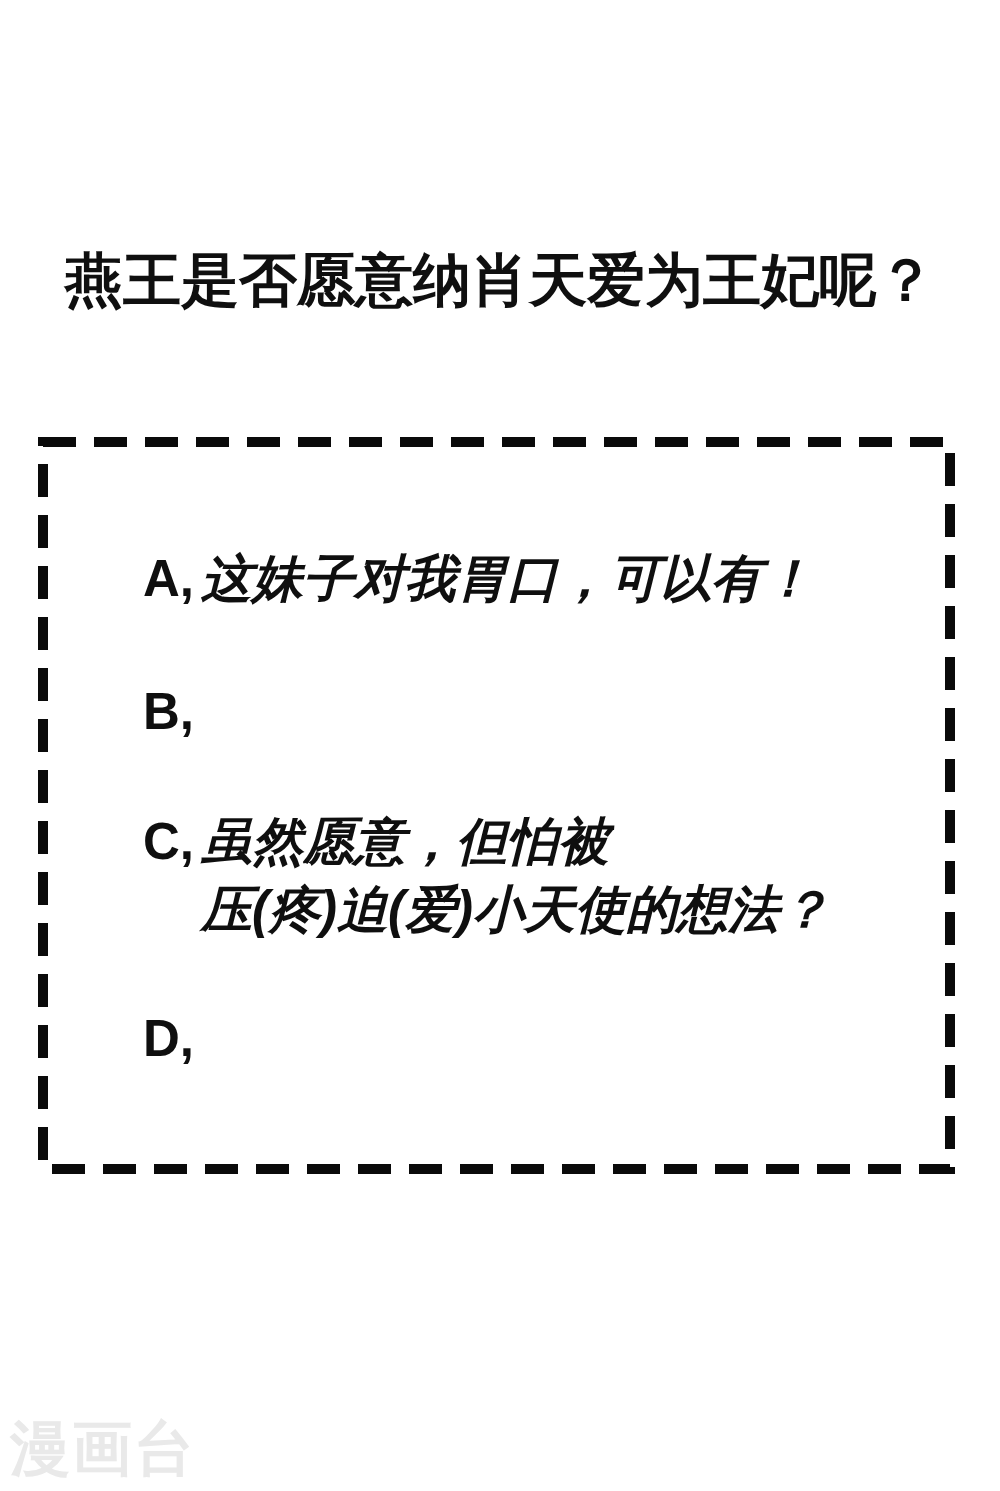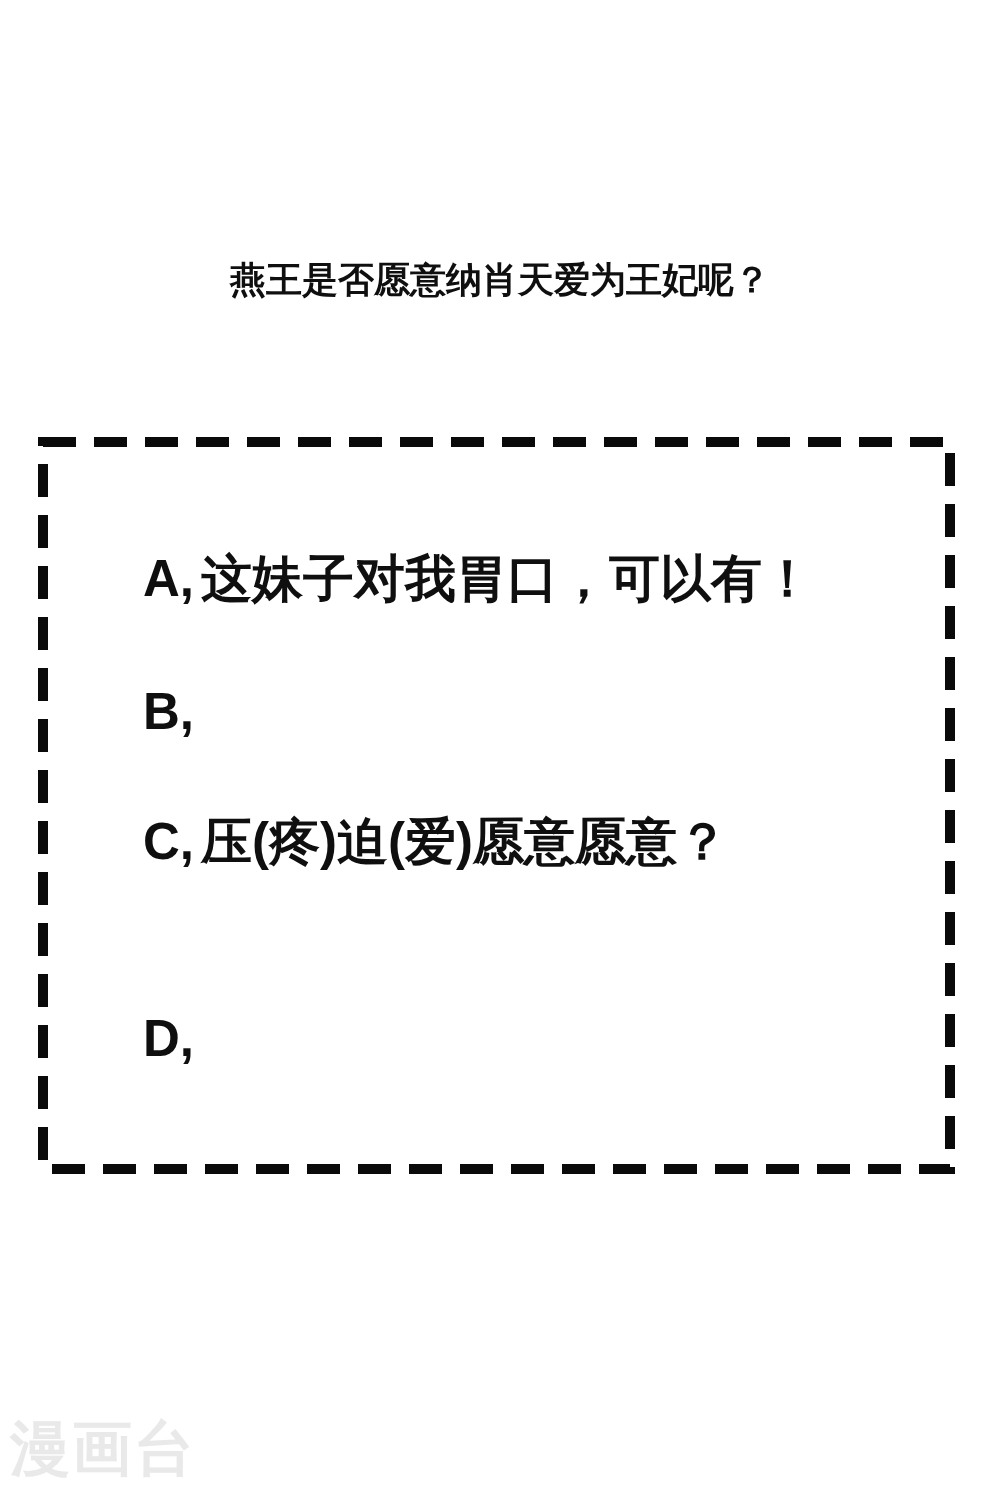--- a/index.html
+++ b/index.html
@@ -15,21 +15,21 @@
   .page {
     position: absolute;
     inset: 0;
   }
   .title {
     position: absolute;
     top: 250px;
     left: 0;
     width: 1000px;
     text-align: center;
-    font-size: 36px;
+    font-size: 58px;
     font-weight: 700;
     line-height: 60px;
     letter-spacing: 0;
     white-space: nowrap;
   }
   .box-border {
     position: absolute;
     left: 38px;
     top: 437px;
     width: 917px;
@@ -44,20 +44,21 @@
     font-weight: 700;
     line-height: 68px;
     white-space: nowrap;
   }
   .option .letter {
     flex: 0 0 58px;
     width: 58px;
   }
   .option .text .line {
     display: block;
+    font-style: italic;
   }
   .opt-a { top: 545px; }
   .opt-b { top: 678px; }
   .opt-c { top: 808px; }
   .opt-d { top: 1005px; }
   .watermark {
     position: absolute;
     left: 10px;
     top: 1416px;
     font-size: 60px;
@@ -86,21 +87,22 @@
     </span>
   </div>
 
   <div class="option opt-b">
     <span class="letter">B,</span>
   </div>
 
   <div class="option opt-c">
     <span class="letter">C,</span>
     <span class="text">
-      <span class="line">压(疼)迫(爱)愿意愿意？</span>
+      <span class="line">虽然愿意，但怕被</span>
+      <span class="line">压(疼)迫(爱)小天使的想法？</span>
     </span>
   </div>
 
   <div class="option opt-d">
     <span class="letter">D,</span>
   </div>
 
   <div class="watermark">漫画台</div>
 
 </div>

